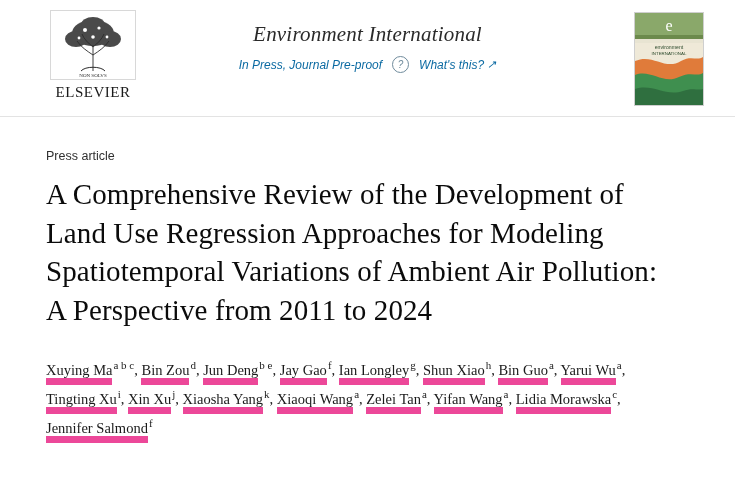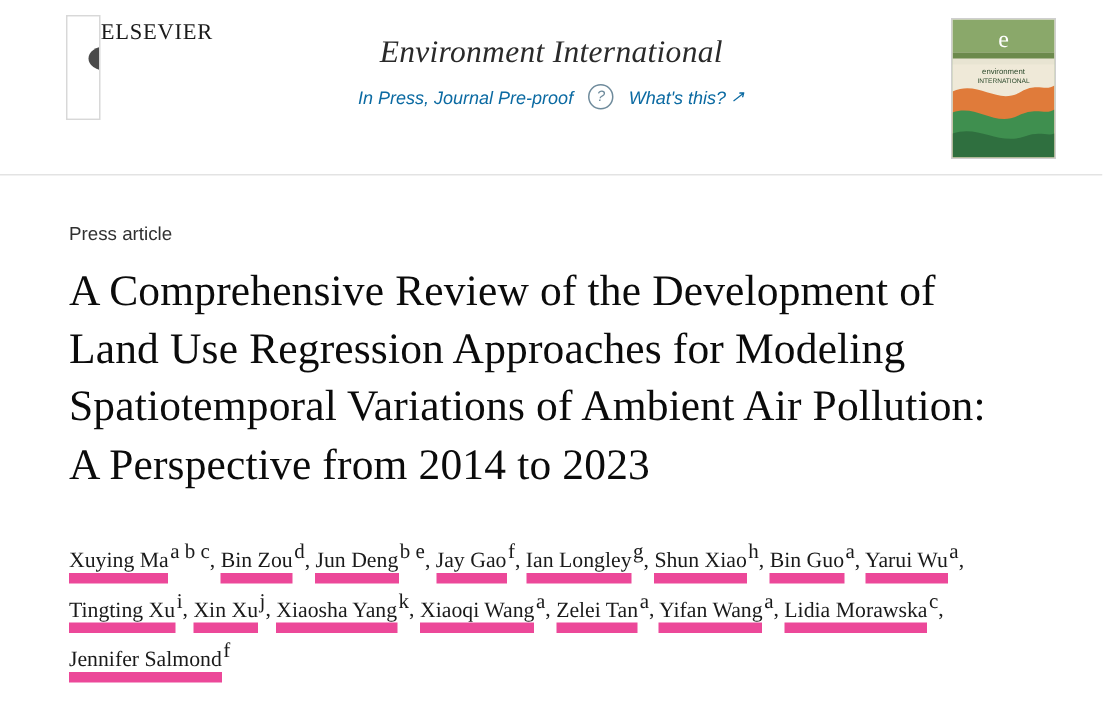--- a/index.html
+++ b/index.html
@@ -30,21 +30,22 @@
     border-bottom: 1px solid #e3e3e3;
   }
 
   .elsevier-logo {
     position: absolute;
     left: 44px;
     top: 10px;
     width: 98px;
     height: 94px;
     display: flex;
-    flex-direction: row;
+    flex-direction: column;
+    align-items: center;
     justify-content: flex-start;
   }
   .elsevier-tree {
     width: 86px;
     height: 70px;
     border: 1px solid #d8d8d8;
     box-sizing: border-box;
     position: relative;
     background: #fff;
     overflow: hidden;
@@ -158,21 +159,21 @@
     line-height: 1.95;
     color: #1a1a1a;
     max-width: 672px;
   }
   .author {
     border-bottom: 7px solid #ec4899;
     cursor: pointer;
     white-space: nowrap;
   }
   .aff {
-    font-size: 14px;
+    font-size: 11px;
     vertical-align: super;
     border: none;
     color: #1a1a1a;
     margin-left: 1px;
   }
   .sep { color: #1a1a1a; }
 </style>
 </head>
 <body>
 
@@ -236,17 +237,17 @@
         <path d="M0 76 C18 70, 30 84, 48 78 C58 74, 63 78, 68 76 L68 92 L0 92 Z" fill="#2f6f3f"></path>
         <text x="34" y="18" font-family="Liberation Serif, serif" font-size="16" fill="#ffffff" text-anchor="middle">e</text>
         <text x="34" y="36" font-family="Liberation Sans, sans-serif" font-size="5.2" fill="#2c4a2c" text-anchor="middle">environment</text>
         <text x="34" y="42" font-family="Liberation Sans, sans-serif" font-size="4.4" fill="#2c4a2c" text-anchor="middle">INTERNATIONAL</text>
       </svg>
     </div>
   </div>
 
   <div class="body">
     <div class="article-type">Press article</div>
-    <h1 class="article-title">A Comprehensive Review of the Development of Land Use Regression Approaches for Modeling Spatiotemporal Variations of Ambient Air Pollution: A Perspective from 2014 to 2023</h1>
+    <h1 class="article-title">A Comprehensive Review of the Development of Land Use Regression Approaches for Modeling Spatiotemporal Variations of Ambient Air Pollution: A Perspective from 2011 to 2024</h1>
     <div class="authors"><span class="author">Xuying Ma</span><sup class="aff">a b c</sup><span class="sep">, </span><span class="author">Bin Zou</span><sup class="aff">d</sup><span class="sep">, </span><span class="author">Jun Deng</span><sup class="aff">b e</sup><span class="sep">, </span><span class="author">Jay Gao</span><sup class="aff">f</sup><span class="sep">, </span><span class="author">Ian Longley</span><sup class="aff">g</sup><span class="sep">, </span><span class="author">Shun Xiao</span><sup class="aff">h</sup><span class="sep">, </span><span class="author">Bin Guo</span><sup class="aff">a</sup><span class="sep">, </span><span class="author">Yarui Wu</span><sup class="aff">a</sup><span class="sep">, </span><span class="author">Tingting Xu</span><sup class="aff">i</sup><span class="sep">, </span><span class="author">Xin Xu</span><sup class="aff">j</sup><span class="sep">, </span><span class="author">Xiaosha Yang</span><sup class="aff">k</sup><span class="sep">, </span><span class="author">Xiaoqi Wang</span><sup class="aff">a</sup><span class="sep">, </span><span class="author">Zelei Tan</span><sup class="aff">a</sup><span class="sep">, </span><span class="author">Yifan Wang</span><sup class="aff">a</sup><span class="sep">, </span><span class="author">Lidia Morawska</span><sup class="aff">c</sup><span class="sep">, </span><span class="author">Jennifer Salmond</span><sup class="aff">f</sup></div>
   </div>
 
 </div>
 
 </body></html>

